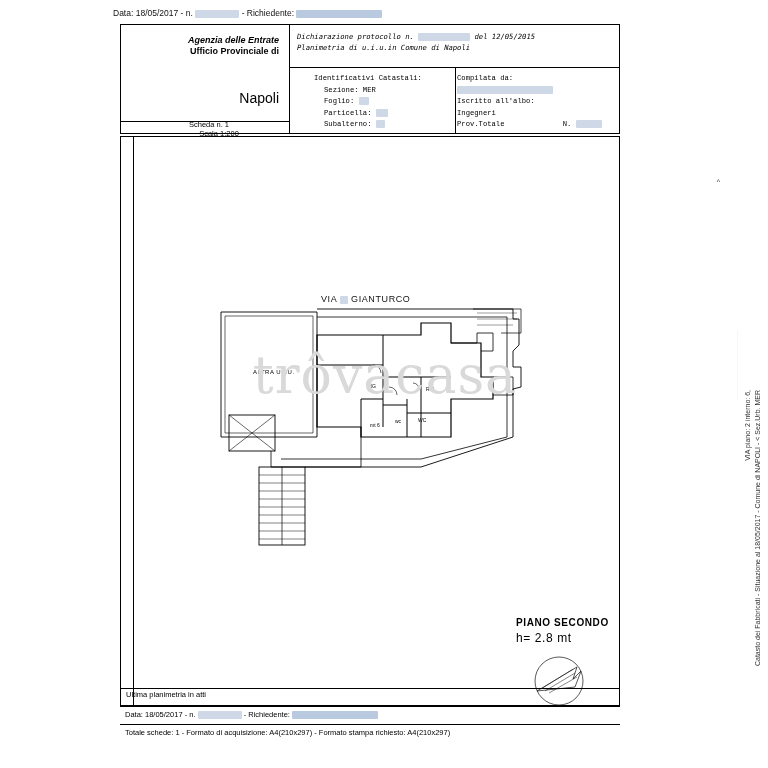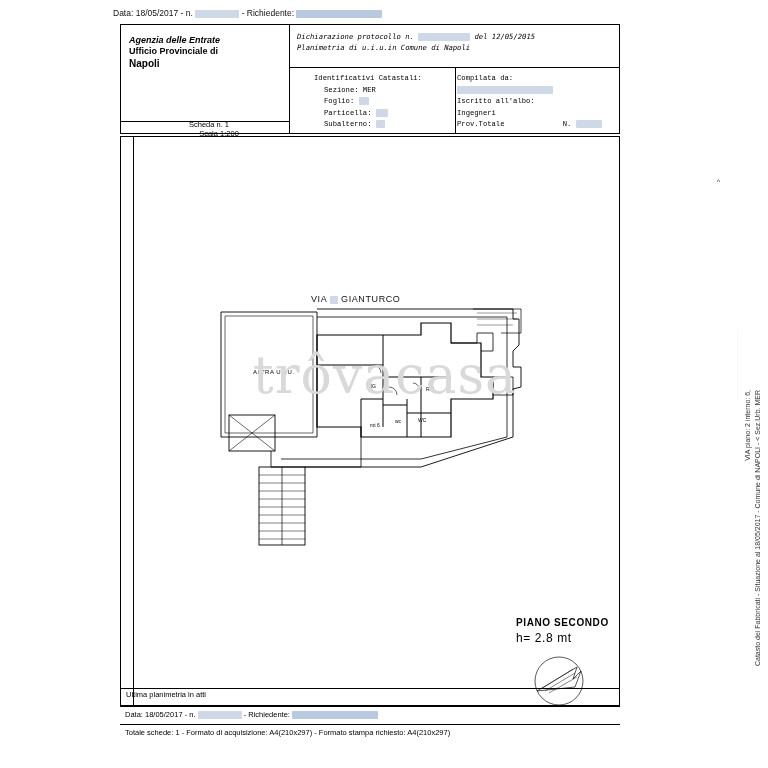--- a/index.html
+++ b/index.html
@@ -26,27 +26,27 @@
 
   
   .hdr{
     position:absolute;left:120px;top:24px;width:500px;height:110px;
     border:1px solid #000;box-sizing:border-box;
   }
   .hdr .vline{position:absolute;top:0;bottom:0;width:0;border-left:1px solid #000;}
   .hdr .hline{position:absolute;left:0;right:0;height:0;border-top:1px solid #000;}
 
   .agency{
-    position:absolute;left:8px;top:10px;width:150px;text-align:left;
+    position:absolute;left:8px;top:10px;width:150px;text-align:right;
     line-height:1.25;
   }
   .agency .l1{font-size:9px;font-weight:bold;font-style:italic;}
   .agency .l2{font-size:13px;font-weight:bold;letter-spacing:.2px;font-family:"Liberation Sans",sans-serif;}
   .agency .l3{font-size:9px;font-weight:bold;}
-  .agency .l4{font-size:10px;font-weight:bold;}
+  .agency .l4{font-size:14px;font-weight:normal;margin-top:32px;}
 
   .scheda{
     position:absolute;left:0;bottom:0;height:13px;width:168px;
     font-size:7.5px;display:flex;align-items:center;flex-direction:column;
   }
   .scheda span{display:inline-block;}
   .scheda .s1{margin-left:8px;}
   .scheda .s2{margin-left:8px;padding-left:20px;}
 
   .decl{
@@ -76,21 +76,21 @@
     position:absolute;left:120px;top:688px;width:500px;height:58px;
     font-size:7.5px;box-sizing:border-box;
   }
   .footline{position:absolute;left:0;right:0;border-top:1px solid #000;}
   .foot-txt{position:absolute;left:5px;white-space:nowrap;font-size:7.5px;}
 
   
   svg.plan{position:absolute;left:0;top:0;width:500px;height:570px;overflow:visible;}
 
   .via-label{
-    position:absolute;left:190px;top:157px;font-size:9px;letter-spacing:.6px;color:#111;
+    position:absolute;left:200px;top:157px;font-size:9px;letter-spacing:.6px;color:#111;
   }
   .alt-label{position:absolute;left:132px;top:232px;font-size:6px;letter-spacing:.5px;}
   .piano{
     position:absolute;left:395px;top:480px;font-size:10px;letter-spacing:.6px;font-weight:bold;
   }
   .piano .h{font-size:12px;font-weight:normal;display:block;margin-top:3px;}
   .ultima{position:absolute;left:5px;top:553px;font-size:7.5px;}
 
   .room-lbl{position:absolute;font-size:5px;font-family:"Liberation Sans",sans-serif;}
 

